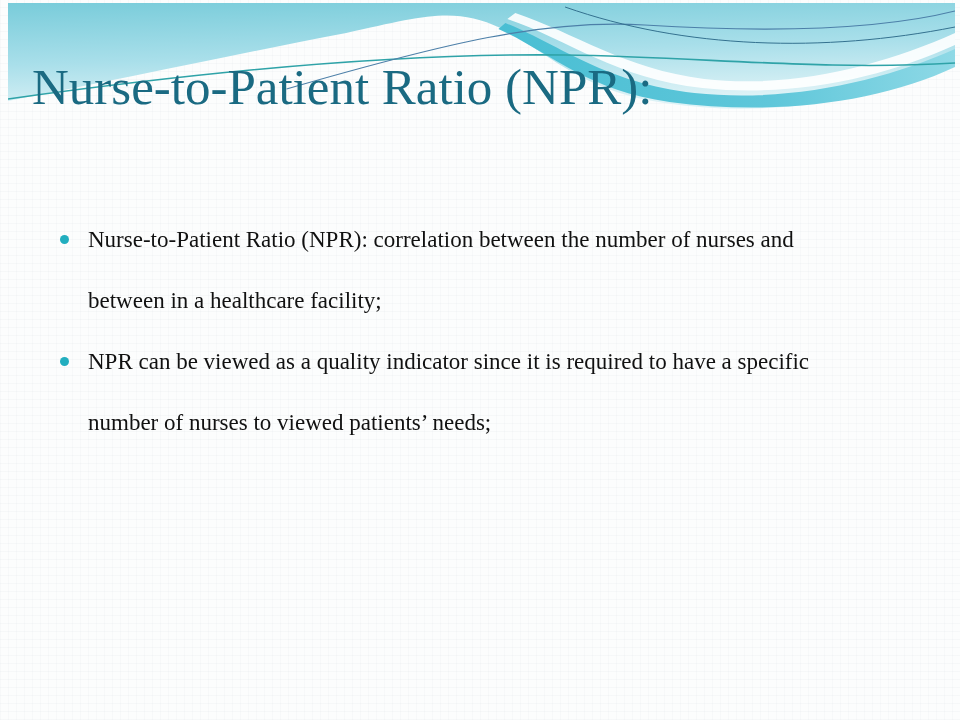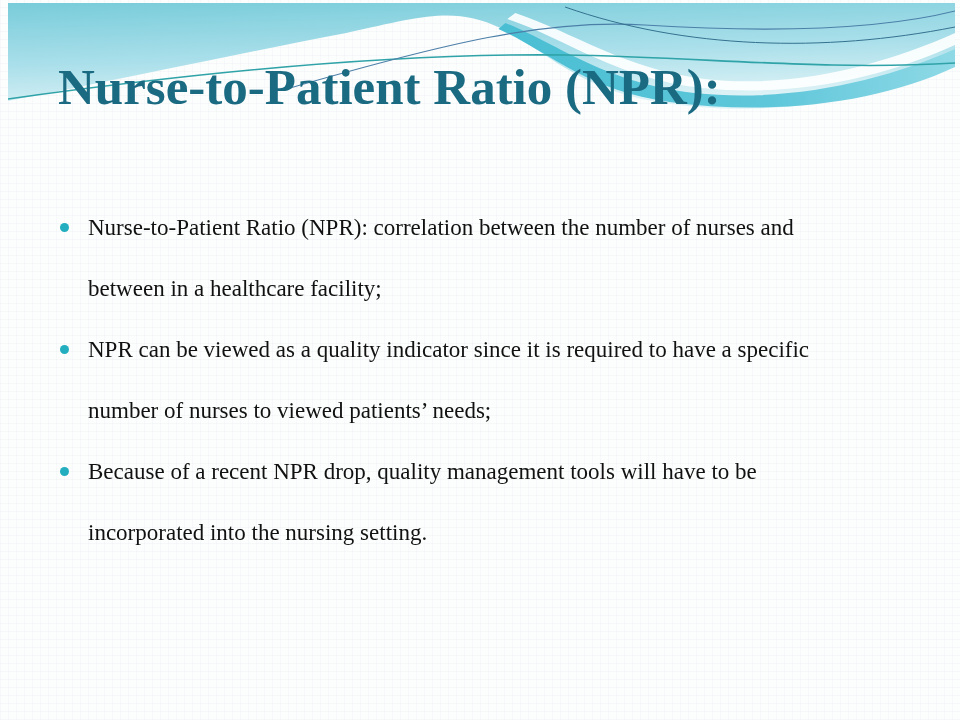--- a/index.html
+++ b/index.html
@@ -17,32 +17,32 @@
   .wave-svg {
     position: absolute;
     top: 3px;
     left: 8px;
     width: 947px;
     height: 230px;
     display: block;
   }
   .title {
     position: absolute;
-    left: 58px;
+    left: 32px;
     top: 50px;
     color: #1A6A82;
-    font-weight: bold;
+    font-weight: normal;
     font-size: 51px;
     line-height: 74px;
   }
   .t-line { display: block; white-space: nowrap; }
   .bullets {
     position: absolute;
     left: 60px;
-    top: 197px;
+    top: 209px;
     width: 860px;
     color: #111111;
     font-size: 23px;
   }
   .bullet { position: relative; padding-left: 28px; }
   .dot {
     position: absolute;
     left: 0;
     top: 26px;
     width: 9px;
@@ -93,21 +93,16 @@
       <span class="b-line">Nurse-to-Patient Ratio (NPR): correlation between the number of nurses and</span>
       <span class="b-line">between in a healthcare facility;</span>
     </div>
 
     <div class="bullet">
       <span class="dot"></span>
       <span class="b-line">NPR can be viewed as a quality indicator since it is required to have a specific</span>
       <span class="b-line">number of nurses to viewed patients’ needs;</span>
     </div>
 
-    <div class="bullet">
-      <span class="dot"></span>
-      <span class="b-line">Because of a recent NPR drop, quality management tools will have to be</span>
-      <span class="b-line">incorporated into the nursing setting.</span>
-    </div>
 
   </div>
 
 </div>
 
 </body></html>

